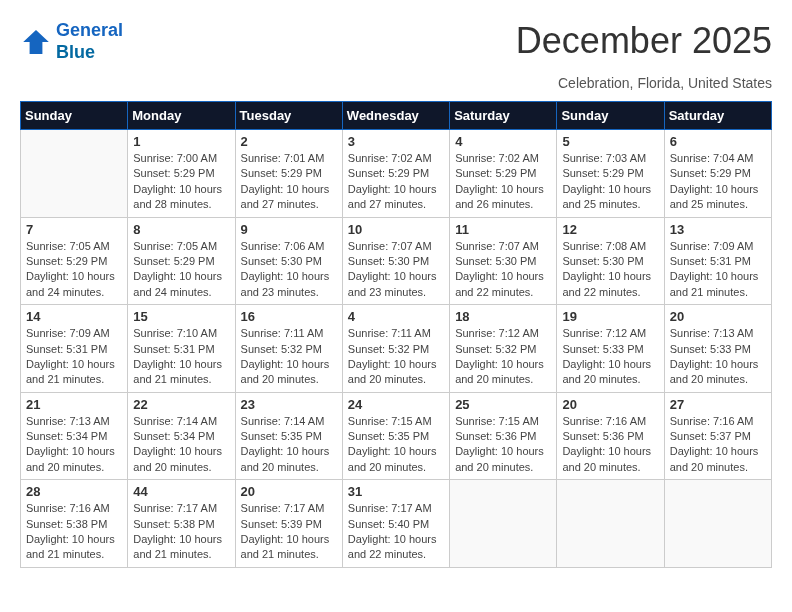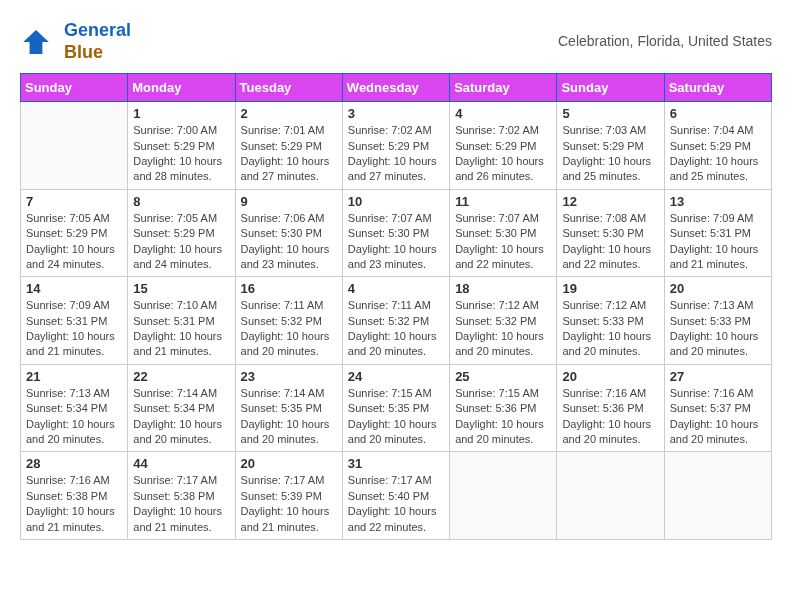--- a/index.html
+++ b/index.html
@@ -12,21 +12,21 @@
     }
     .header {
       display: flex;
       align-items: flex-start;
       justify-content: space-between;
       margin-bottom: 10px;
     }
     .logo {
       display: flex;
       align-items: center;
-      gap: 12px;
+      gap: 4px;
     }
     .logo-text {
       font-size: 18px;
       font-weight: bold;
       color: #333;
       line-height: 1.2;
     }
     .logo-text span {
       color: #1565C0;
     }
@@ -46,21 +46,21 @@
       font-size: 14px;
       color: #555;
       margin-top: 13px;
     }
     .calendar {
       width: 100%;
       border-collapse: collapse;
       border: 1px solid #ccc;
     }
     .calendar th {
-      background: #d946ef;
+      background: #0f172a;
       color: #fff;
       font-size: 13px;
       font-weight: bold;
       padding: 6px 4px;
       text-align: left;
       border: 1px solid #1565C0;
     }
     .calendar td {
       vertical-align: top;
       padding: 4px 5px;
@@ -88,24 +88,25 @@
 </head>
 <body>
 
 <div class="header">
   <div class="logo">
     <svg class="logo-icon" viewBox="0 0 40 40" xmlns="http://www.w3.org/2000/svg">
       <polygon points="20,5 36,20 28,20 28,35 12,35 12,20 4,20" fill="#1565C0"></polygon>
     </svg>
     <div class="logo-text">
       <div><span>General</span></div>
-      <div style="color:#a16207;">Blue</div>
+      <div style="color:#0369a1;">Blue</div>
     </div>
   </div>
   <div class="title-block">
+    <div class="cal-title">December 2025</div>
     <div class="cal-subtitle">Celebration, Florida, United States</div>
   </div>
 </div>
 
 <table class="calendar">
   <thead>
     <tr>
     <th>Sunday</th>
         <th>Monday</th>
         <th>Tuesday</th>

